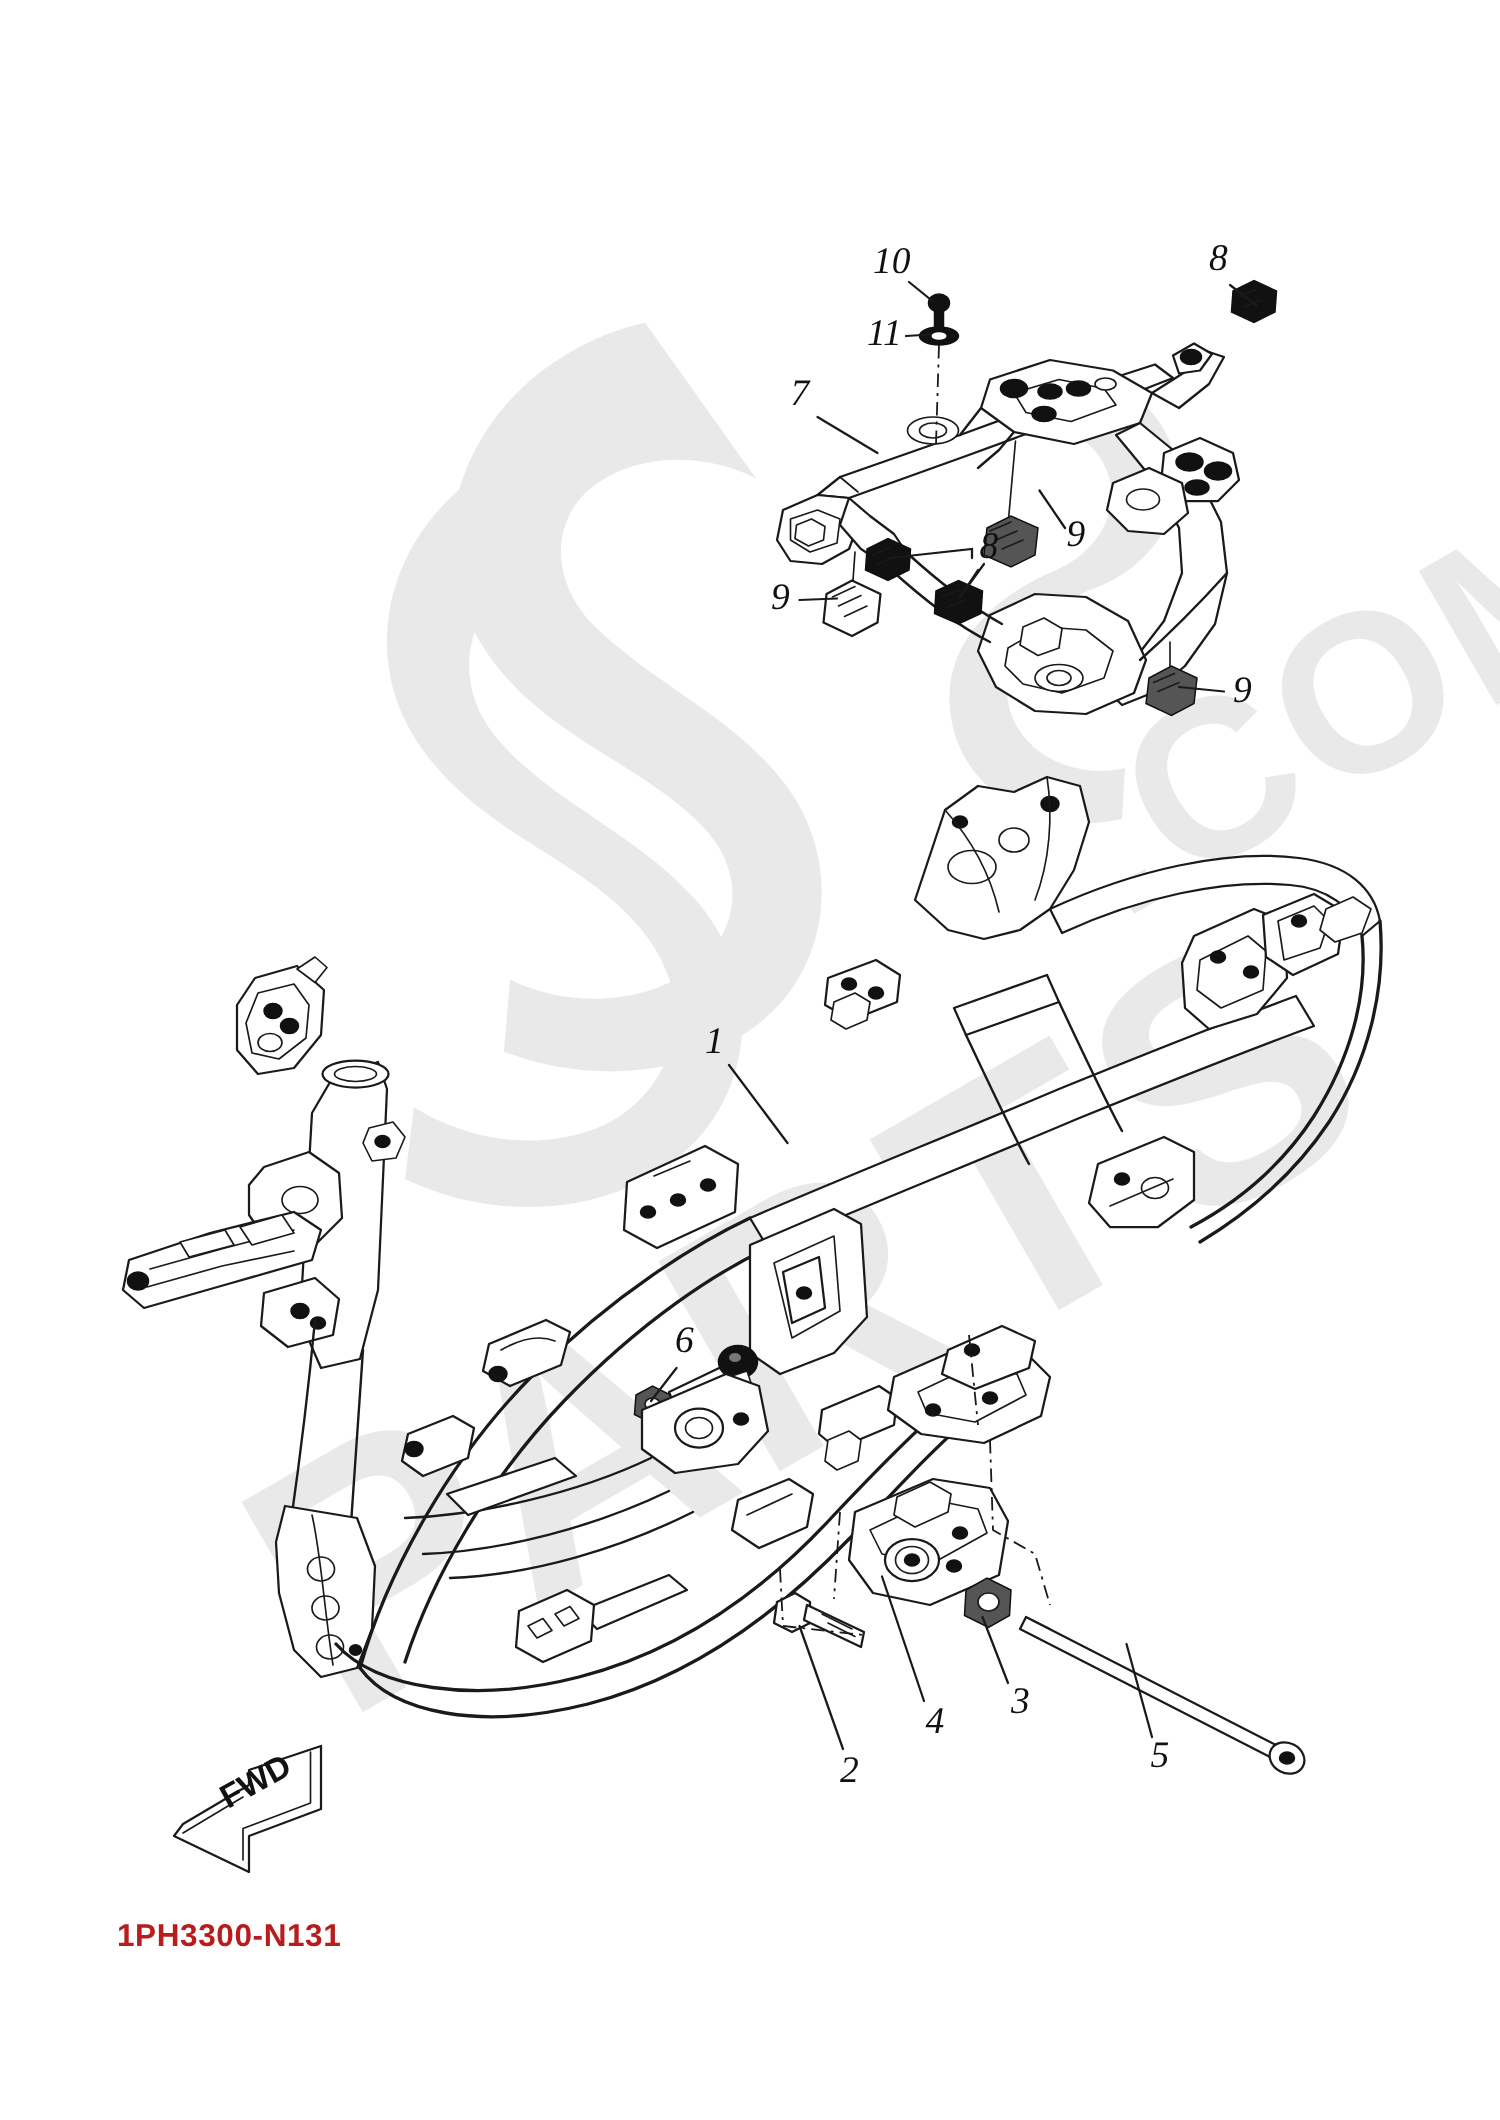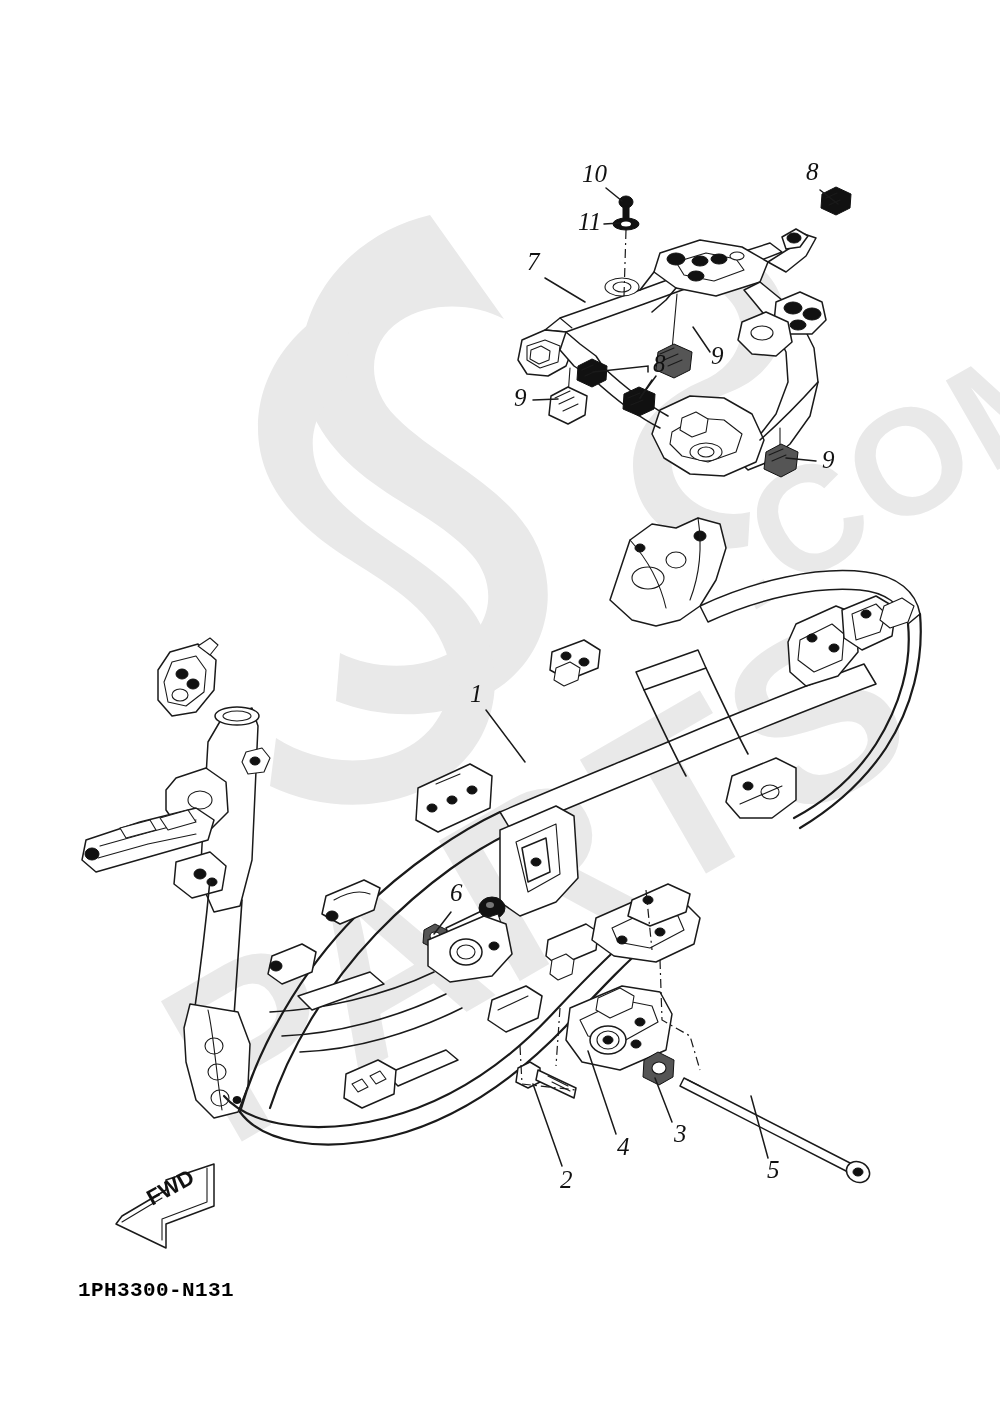--- a/index.html
+++ b/index.html
@@ -19,22 +19,22 @@
   .fillw{fill:#ffffff;stroke:#1a1a1a;stroke-width:1.5;stroke-linejoin:round;}
   .fillw-t{fill:#ffffff;stroke:#1a1a1a;stroke-width:1.1;stroke-linejoin:round;}
   .fillk{fill:#111111;stroke:#111111;stroke-width:1;}
   .fillg{fill:#555555;stroke:#111111;stroke-width:1;}
   .leader{fill:none;stroke:#1a1a1a;stroke-width:1.5;stroke-linecap:round;}
   .axis{fill:none;stroke:#1a1a1a;stroke-width:1.2;stroke-dasharray:9 4 2 4;stroke-linecap:butt;}
   .callout{font-family:"Liberation Serif", serif;font-size:25px;fill:#111;font-style:italic;}
   .fwdtext{font-family:"Liberation Sans", sans-serif;font-size:22px;fill:#111;font-weight:bold;}
   .partno{
     position:absolute;left:78px;top:1279px;
-    font-family:Liberation Mono, monospace;
-    font-size:21px;font-weight:bold;color:#000000;letter-spacing:.4px;
+    font-family:Liberation Sans, sans-serif;
+    font-size:21px;font-weight:bold;color:#b91c1c;letter-spacing:.4px;
   }
 </style>
 </head>
 <body>
 
 <div id="sheet">
 
   <svg class="diagram-svg" viewBox="0 0 1000 1413">
 
     <g>

